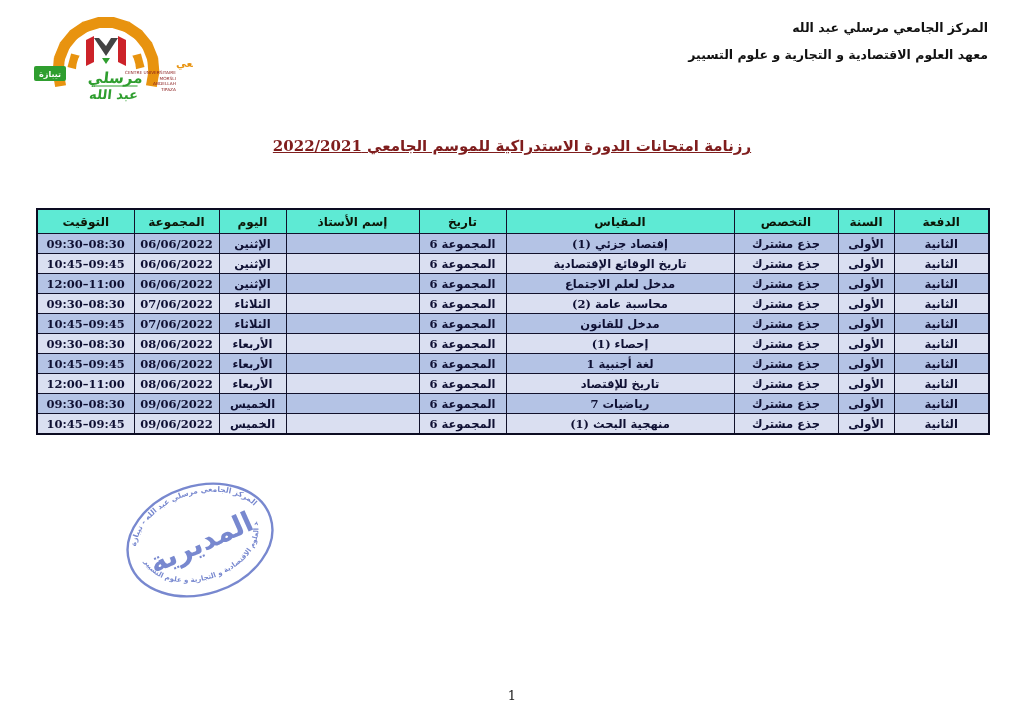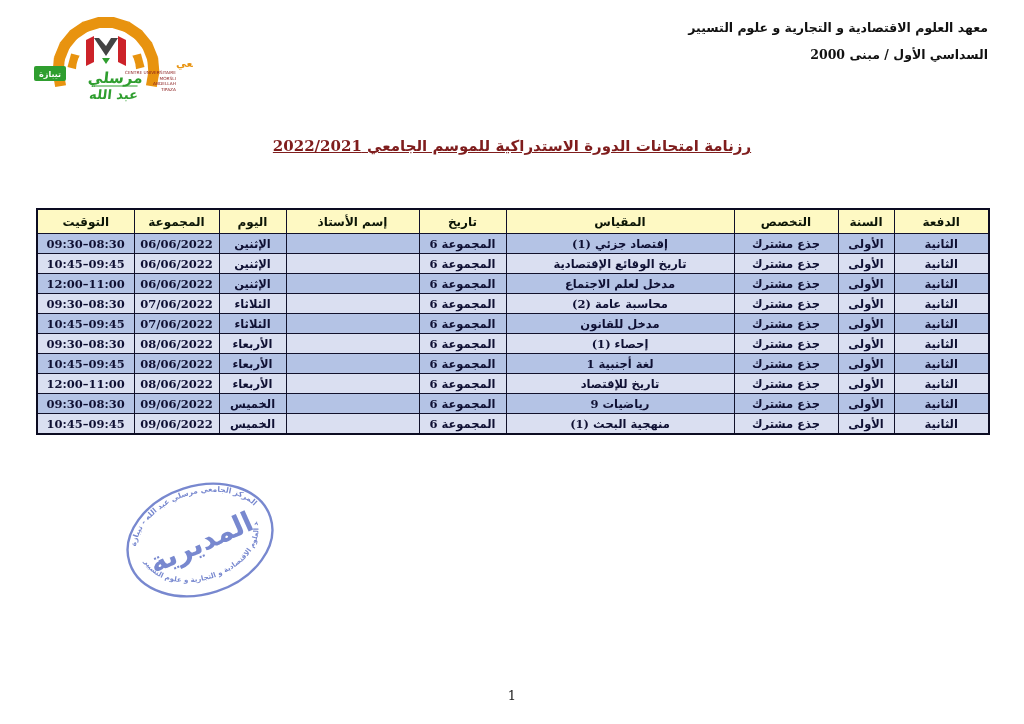--- a/index.html
+++ b/index.html
@@ -26,21 +26,21 @@
   .sched-table {
     position:absolute; left:36px; top:208px;
     border-collapse:collapse; table-layout:fixed; width:952px;
     border:2.5px solid #0c0c22;
   }
   .sched-table th, .sched-table td {
     border:1.6px solid #11112b; text-align:center; vertical-align:middle;
     overflow:hidden; white-space:nowrap; padding:0 2px;
   }
   .sched-table th {
-    background:#fef9c3; height:23px; font-size:12px; font-weight:bold; color:#0c1506;
+    background:#5eead4; height:23px; font-size:12px; font-weight:bold; color:#0c1506;
   }
   .sched-table td {
     height:19px; font-size:11.5px; font-weight:bold; color:#0f1033;
   }
   tr.rm td { background:#b4c3e5; }
   tr.rl td { background:#dadff1; }
   .ltr { direction:ltr; unicode-bidi:isolate;margin-left:32px; }
   
   .stamp-svg { position:absolute; left:110px; top:466px; }
   
@@ -95,22 +95,22 @@
       <line x1="72" y1="80" x2="118" y2="80" stroke="#2f9e2f" stroke-width="1.2"></line>
     </g>
 
     <g>
       <rect x="6" y="60" width="32" height="15" rx="2" fill="#2f9e2f"></rect>
       <text x="22" y="71" text-anchor="middle" font-size="8" font-weight="bold" fill="#ffffff" font-family="DejaVu Sans, sans-serif">تيبازة</text>
     </g>
   </svg>
 
   <div class="org-header" dir="rtl">
+    <div>المركز الجامعي مرسلي عبد الله</div>
     <div>معهد العلوم الاقتصادية و التجارية و علوم التسيير</div>
-    <div>السداسي الأول / مبنى 2000</div>
   </div>
 
   <div class="doc-title" dir="rtl">
     <span>رزنامة امتحانات الدورة الاستدراكية للموسم الجامعي 2022/2021</span>
   </div>
 
   <table class="sched-table" dir="rtl">
     <colgroup>
       <col style="width:95px">
         <col style="width:56px">
@@ -221,21 +221,21 @@
         <td>المجموعة 6</td>
         <td></td>
         <td>الأربعاء</td>
         <td class="ltr">08/06/2022</td>
         <td class="ltr">12:00–11:00</td>
       </tr>
       <tr class="rm">
         <td>الثانية</td>
         <td>الأولى</td>
         <td>جذع مشترك</td>
-        <td>رياضيات 9</td>
+        <td>رياضيات 7</td>
         <td>المجموعة 6</td>
         <td></td>
         <td>الخميس</td>
         <td class="ltr">09/06/2022</td>
         <td class="ltr">09:30–08:30</td>
       </tr>
       <tr class="rl">
         <td>الثانية</td>
         <td>الأولى</td>
         <td>جذع مشترك</td>

